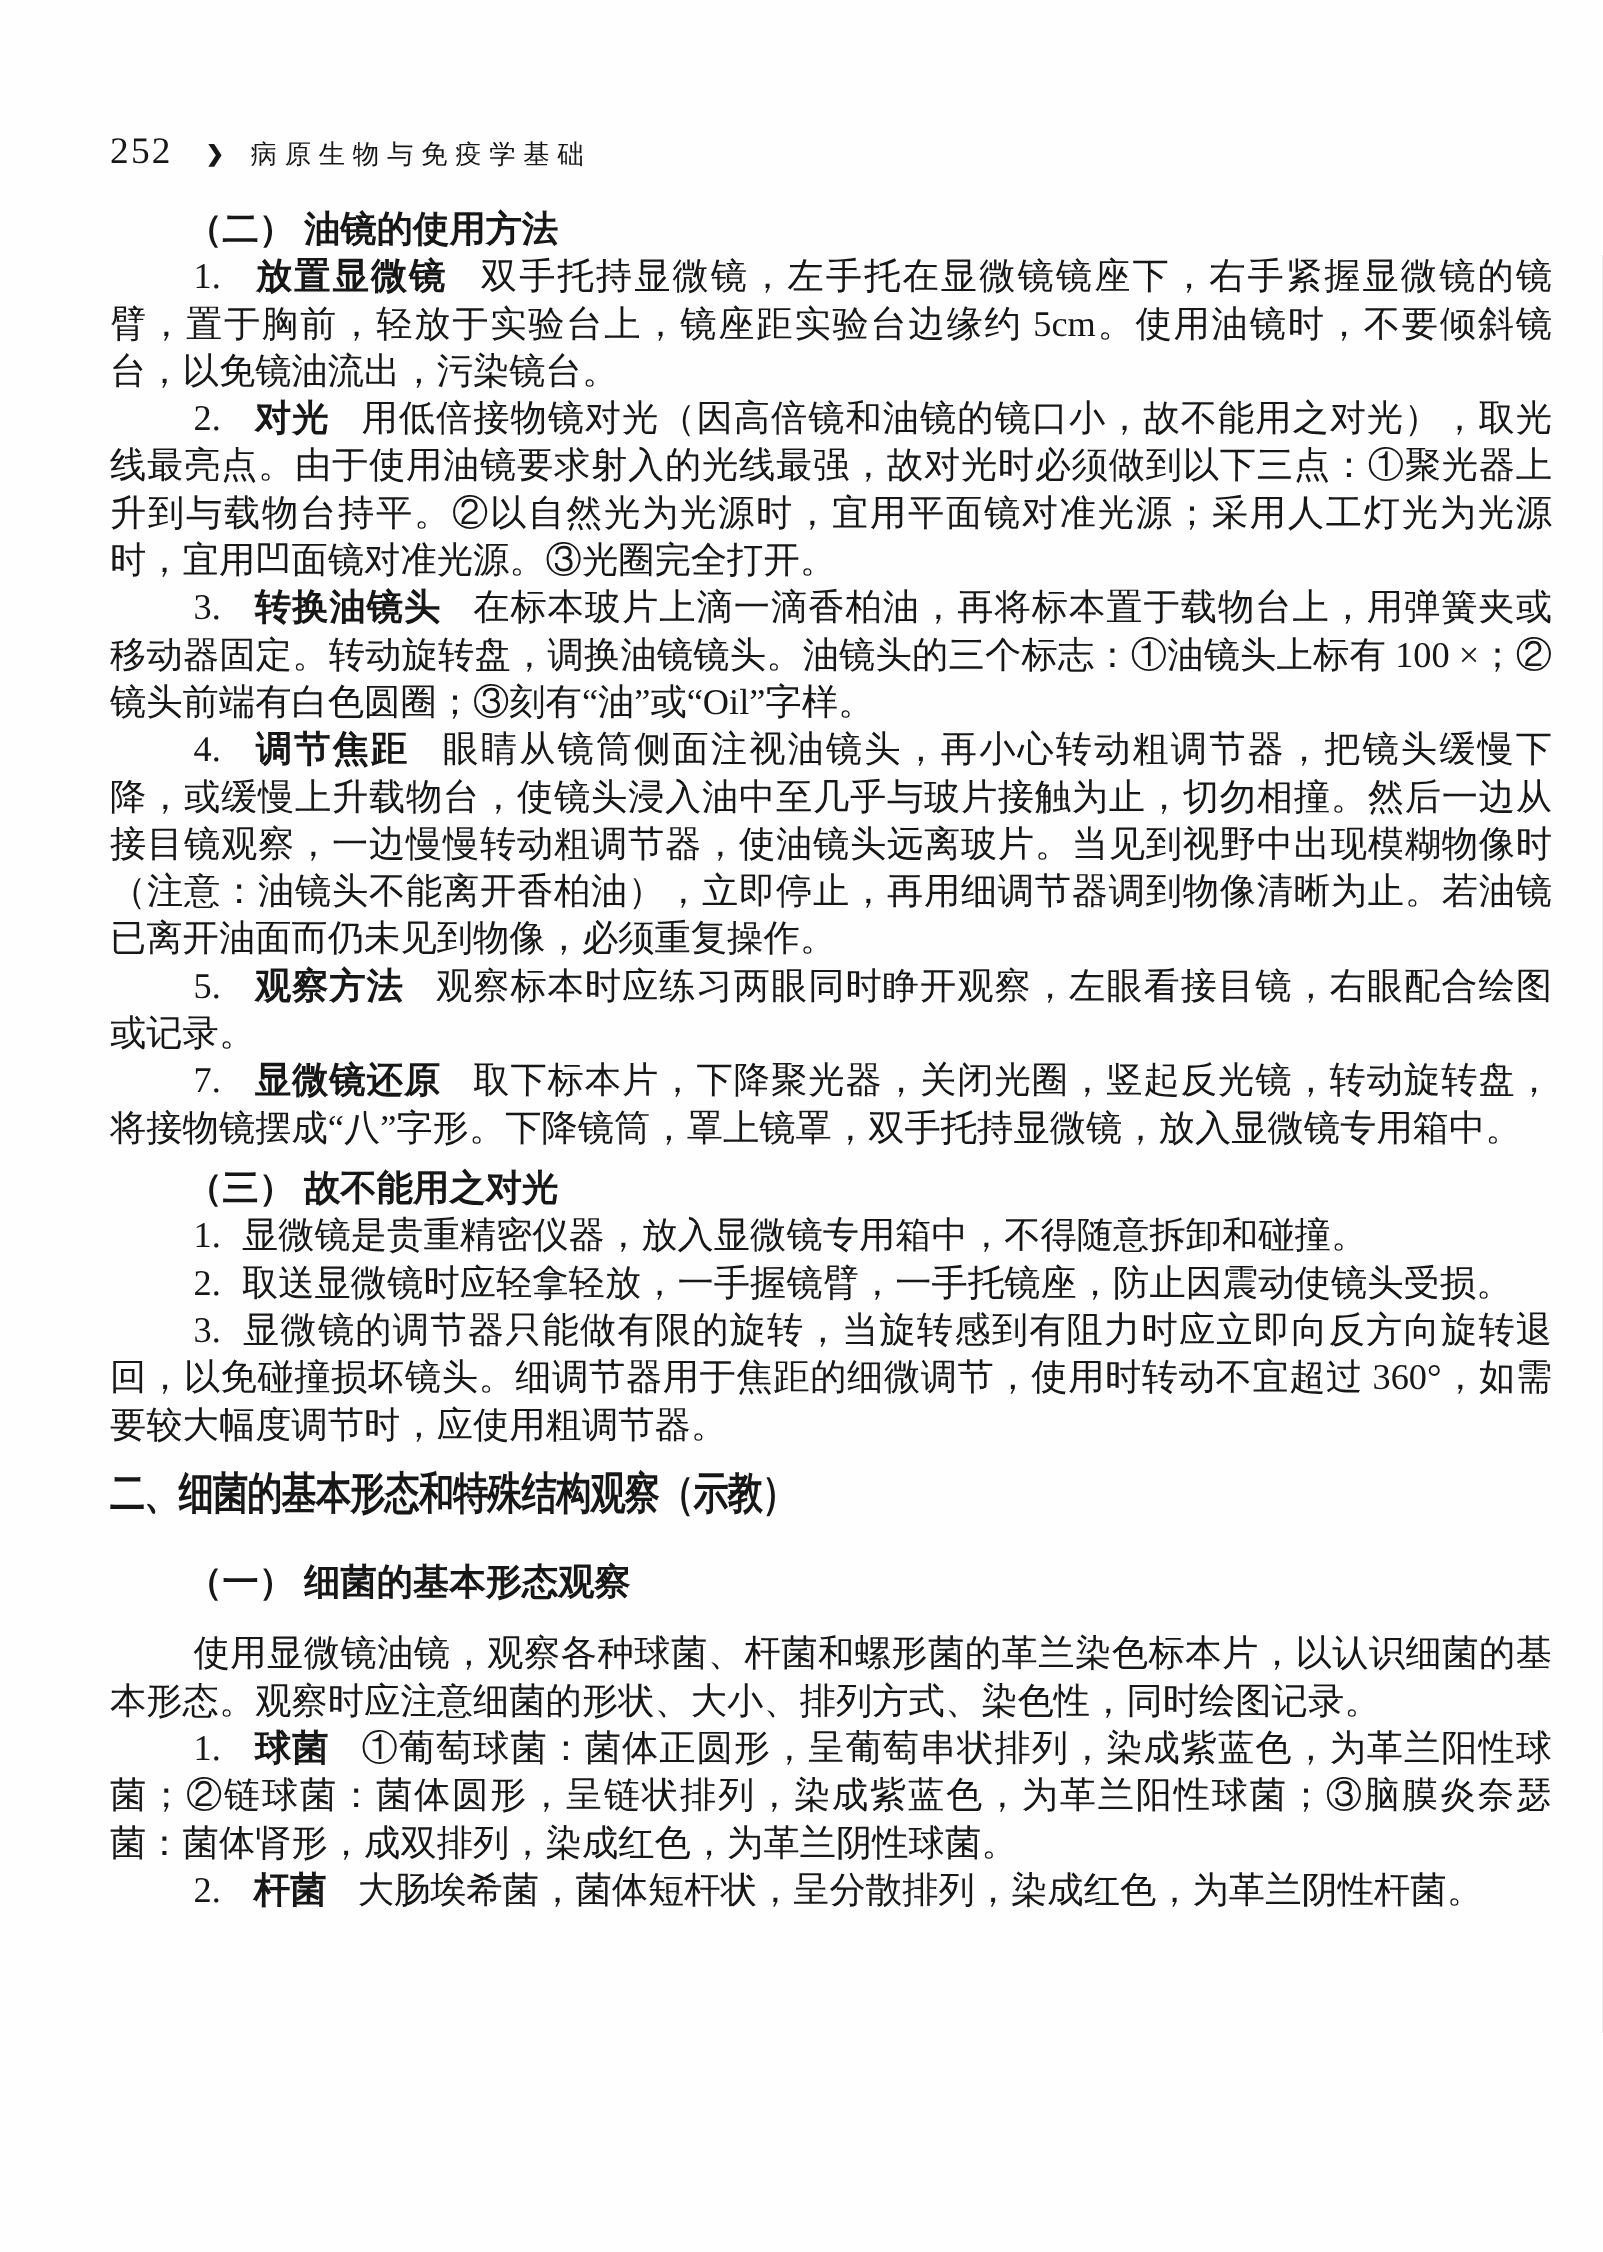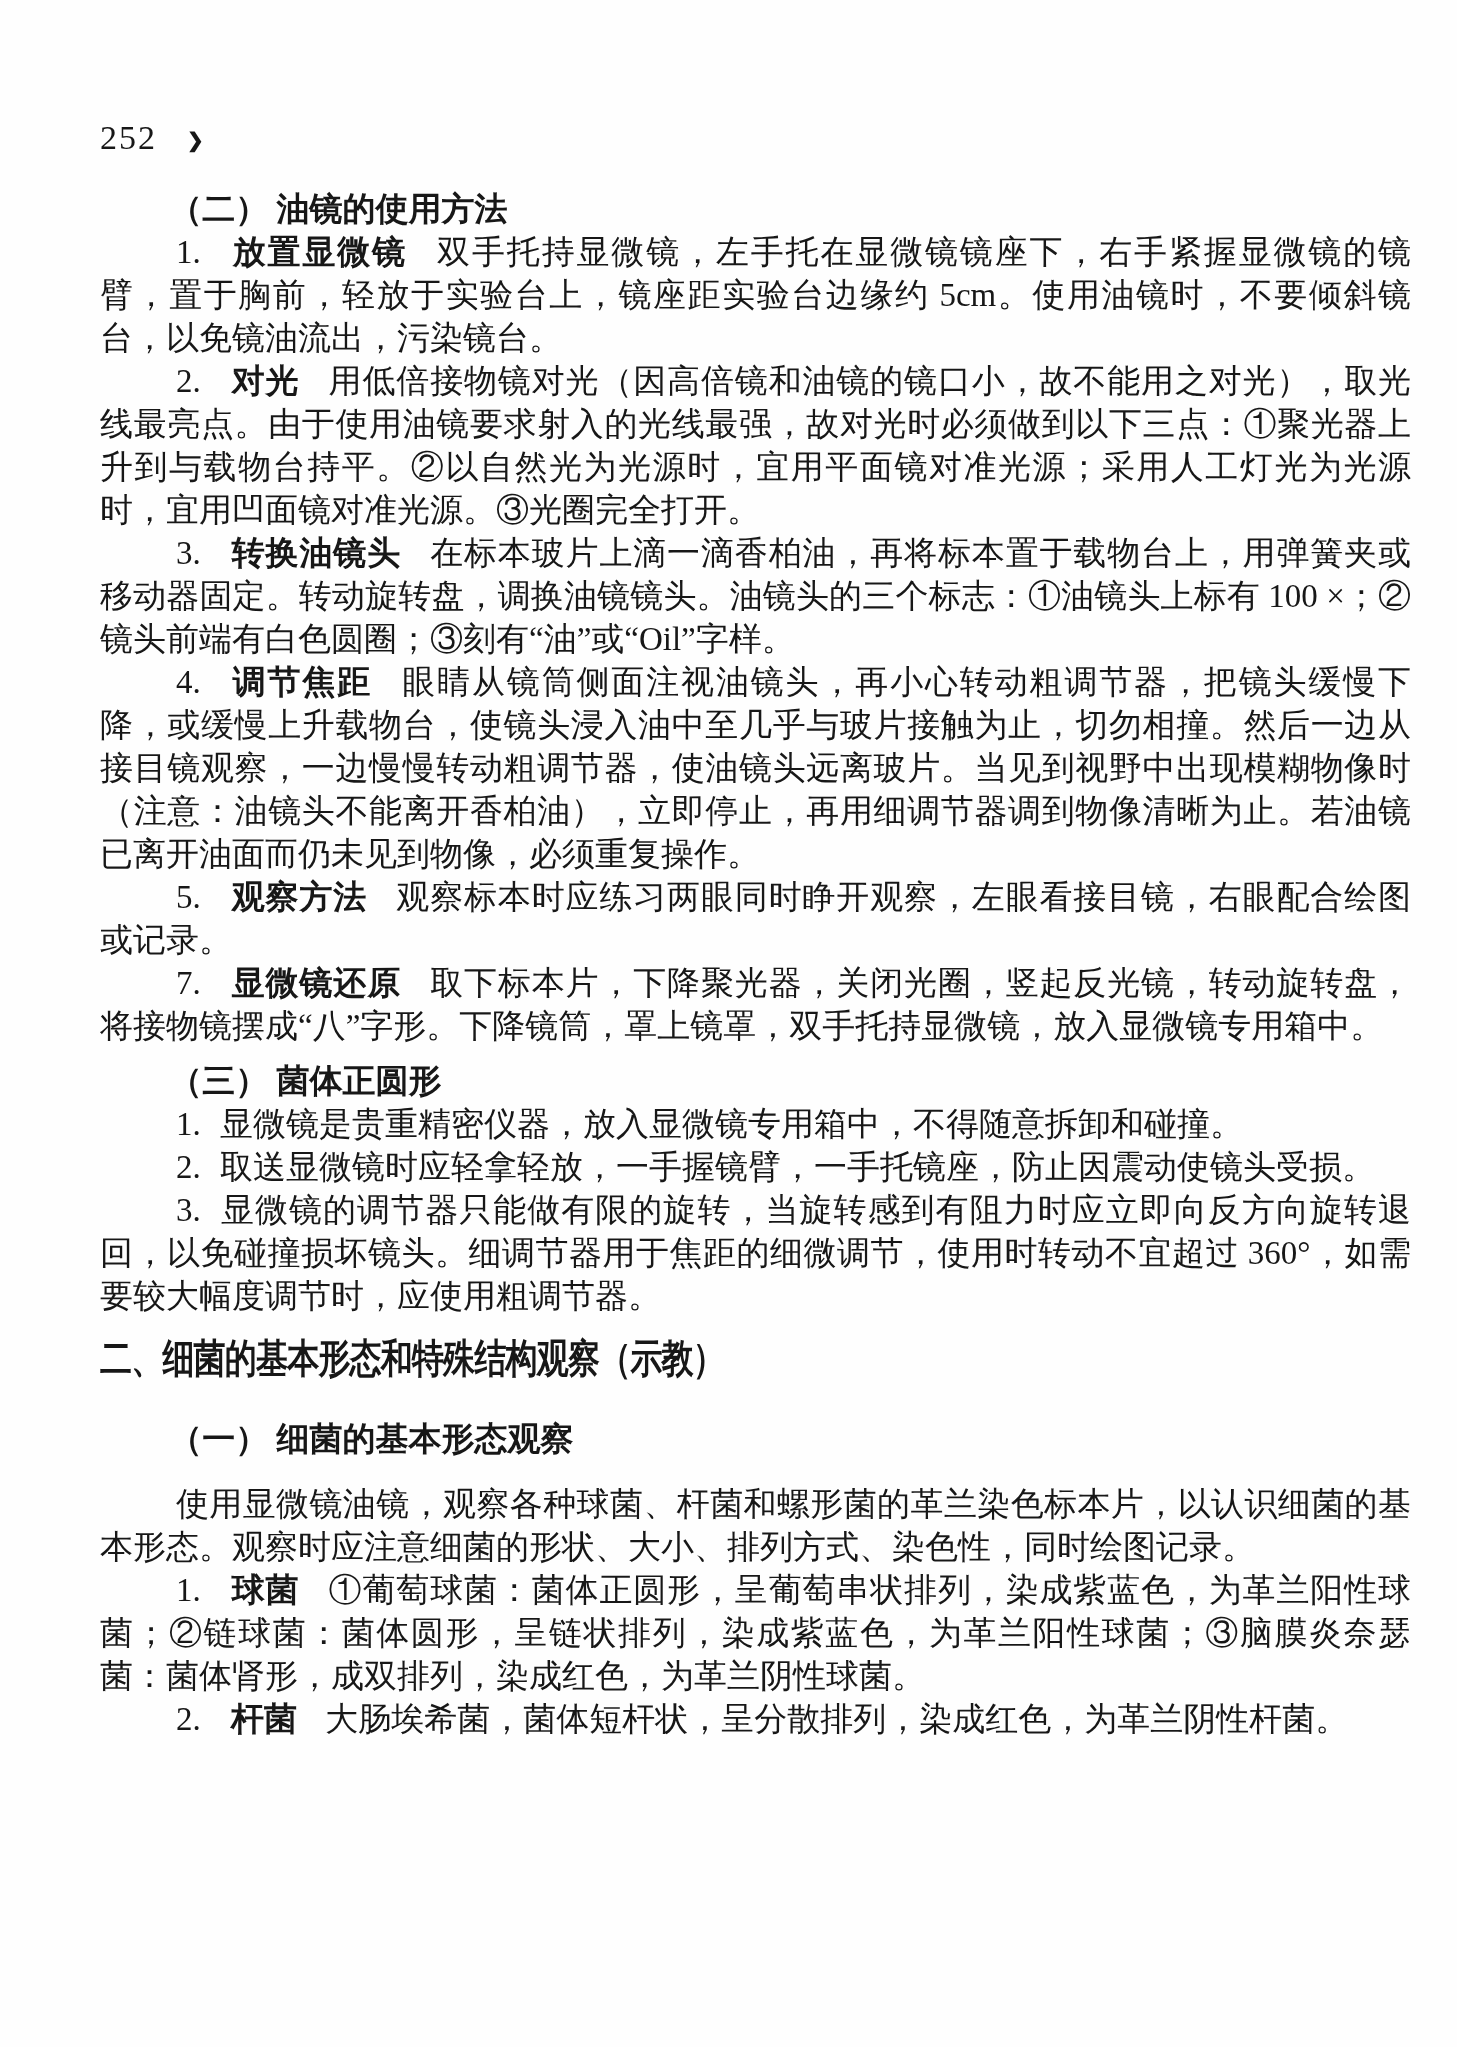--- a/index.html
+++ b/index.html
@@ -60,20 +60,21 @@
   }
 </style>
 </head>
 <body>
 
 <div class="page">
 
   <header class="running-head">
     <span class="page-num">252</span>
     <span class="chev">❯</span>
+    <span class="book-title">病原生物与免疫学基础</span>
   </header>
 
   <h3 class="sub-heading oil">（二） 油镜的使用方法</h3>
 
   <p class="item">
     <span class="num">1.</span>
     <span class="label">放置显微镜</span>
     <span class="body">双手托持显微镜，左手托在显微镜镜座下，右手紧握显微镜的镜臂，置于胸前，轻放于实验台上，镜座距实验台边缘约 5cm。使用油镜时，不要倾斜镜台，以免镜油流出，污染镜台。</span>
   </p>
 
@@ -101,21 +102,21 @@
     <span class="body">观察标本时应练习两眼同时睁开观察，左眼看接目镜，右眼配合绘图或记录。</span>
   </p>
 
 
   <p class="item">
     <span class="num">7.</span>
     <span class="label">显微镜还原</span>
     <span class="body">取下标本片，下降聚光器，关闭光圈，竖起反光镜，转动旋转盘，将接物镜摆成“八”字形。下降镜筒，罩上镜罩，双手托持显微镜，放入显微镜专用箱中。</span>
   </p>
 
-  <h3 class="sub-heading care">（三） 菌体正圆形</h3>
+  <h3 class="sub-heading care">（三） 故不能用之对光</h3>
 
   <p class="item">
     <span class="num">1.</span>
     <span class="body-short">显微镜是贵重精密仪器，放入显微镜专用箱中，不得随意拆卸和碰撞。</span>
   </p>
 
   <p class="item">
     <span class="num">2.</span>
     <span class="body-short">取送显微镜时应轻拿轻放，一手握镜臂，一手托镜座，防止因震动使镜头受损。</span>
   </p>

